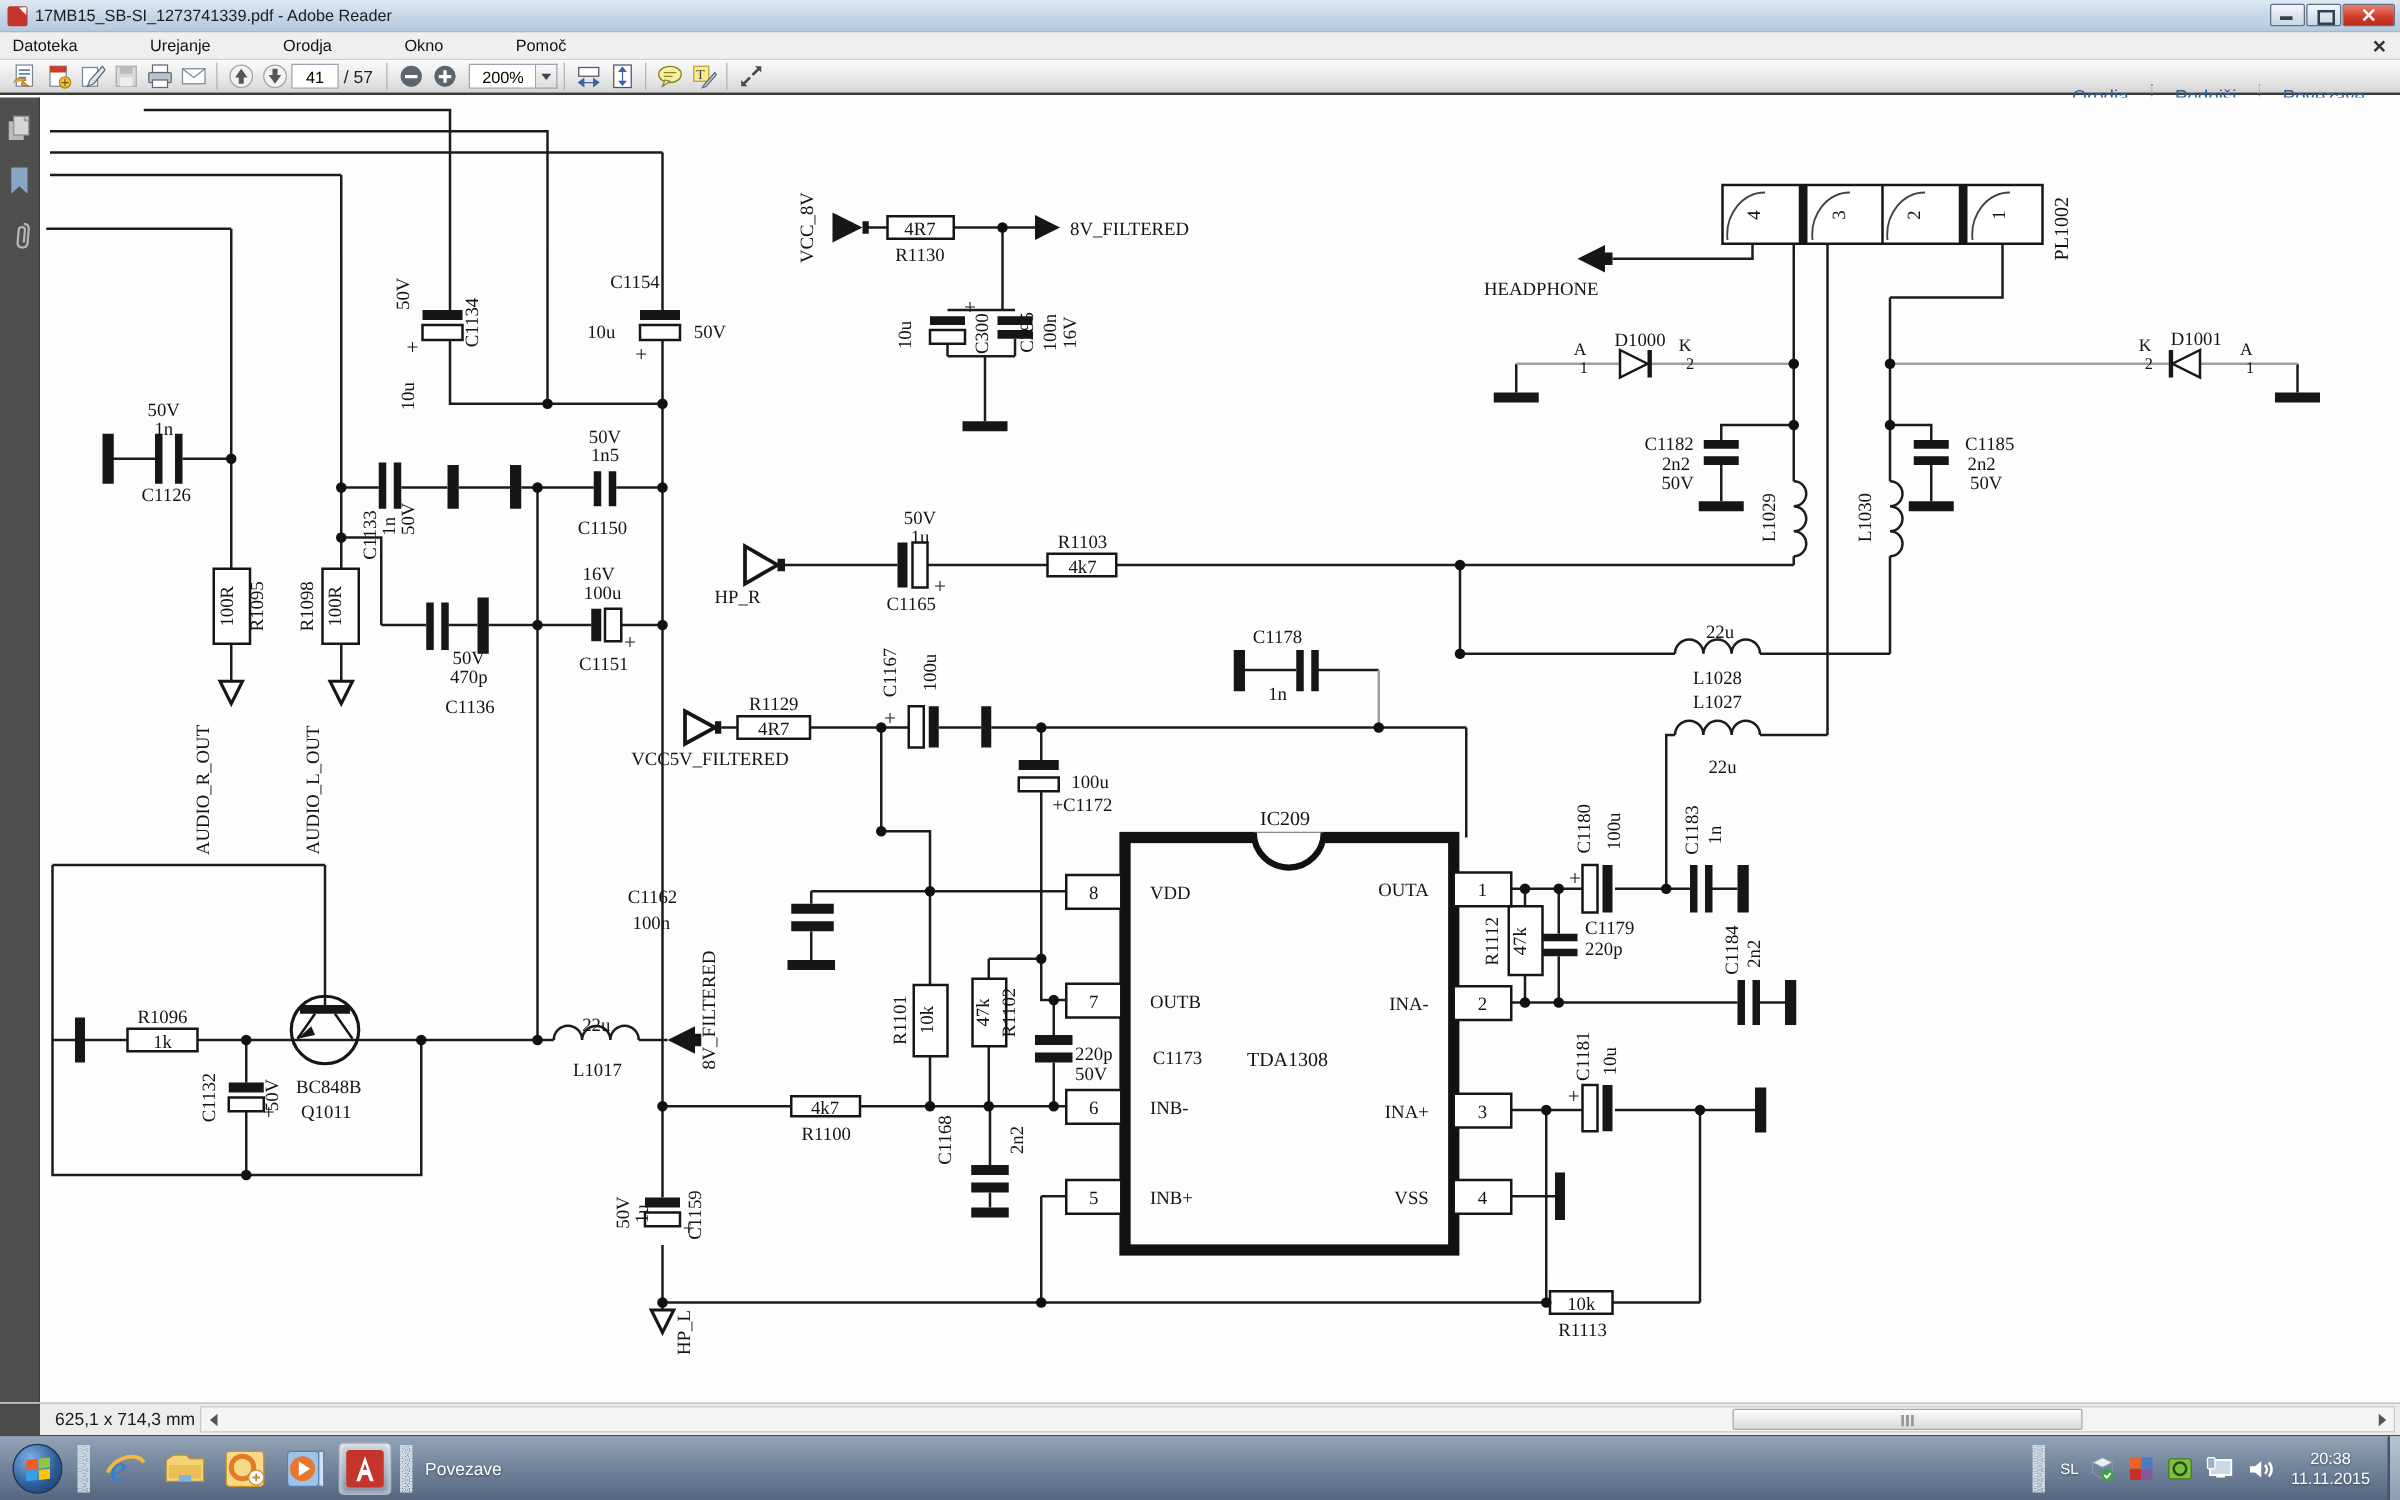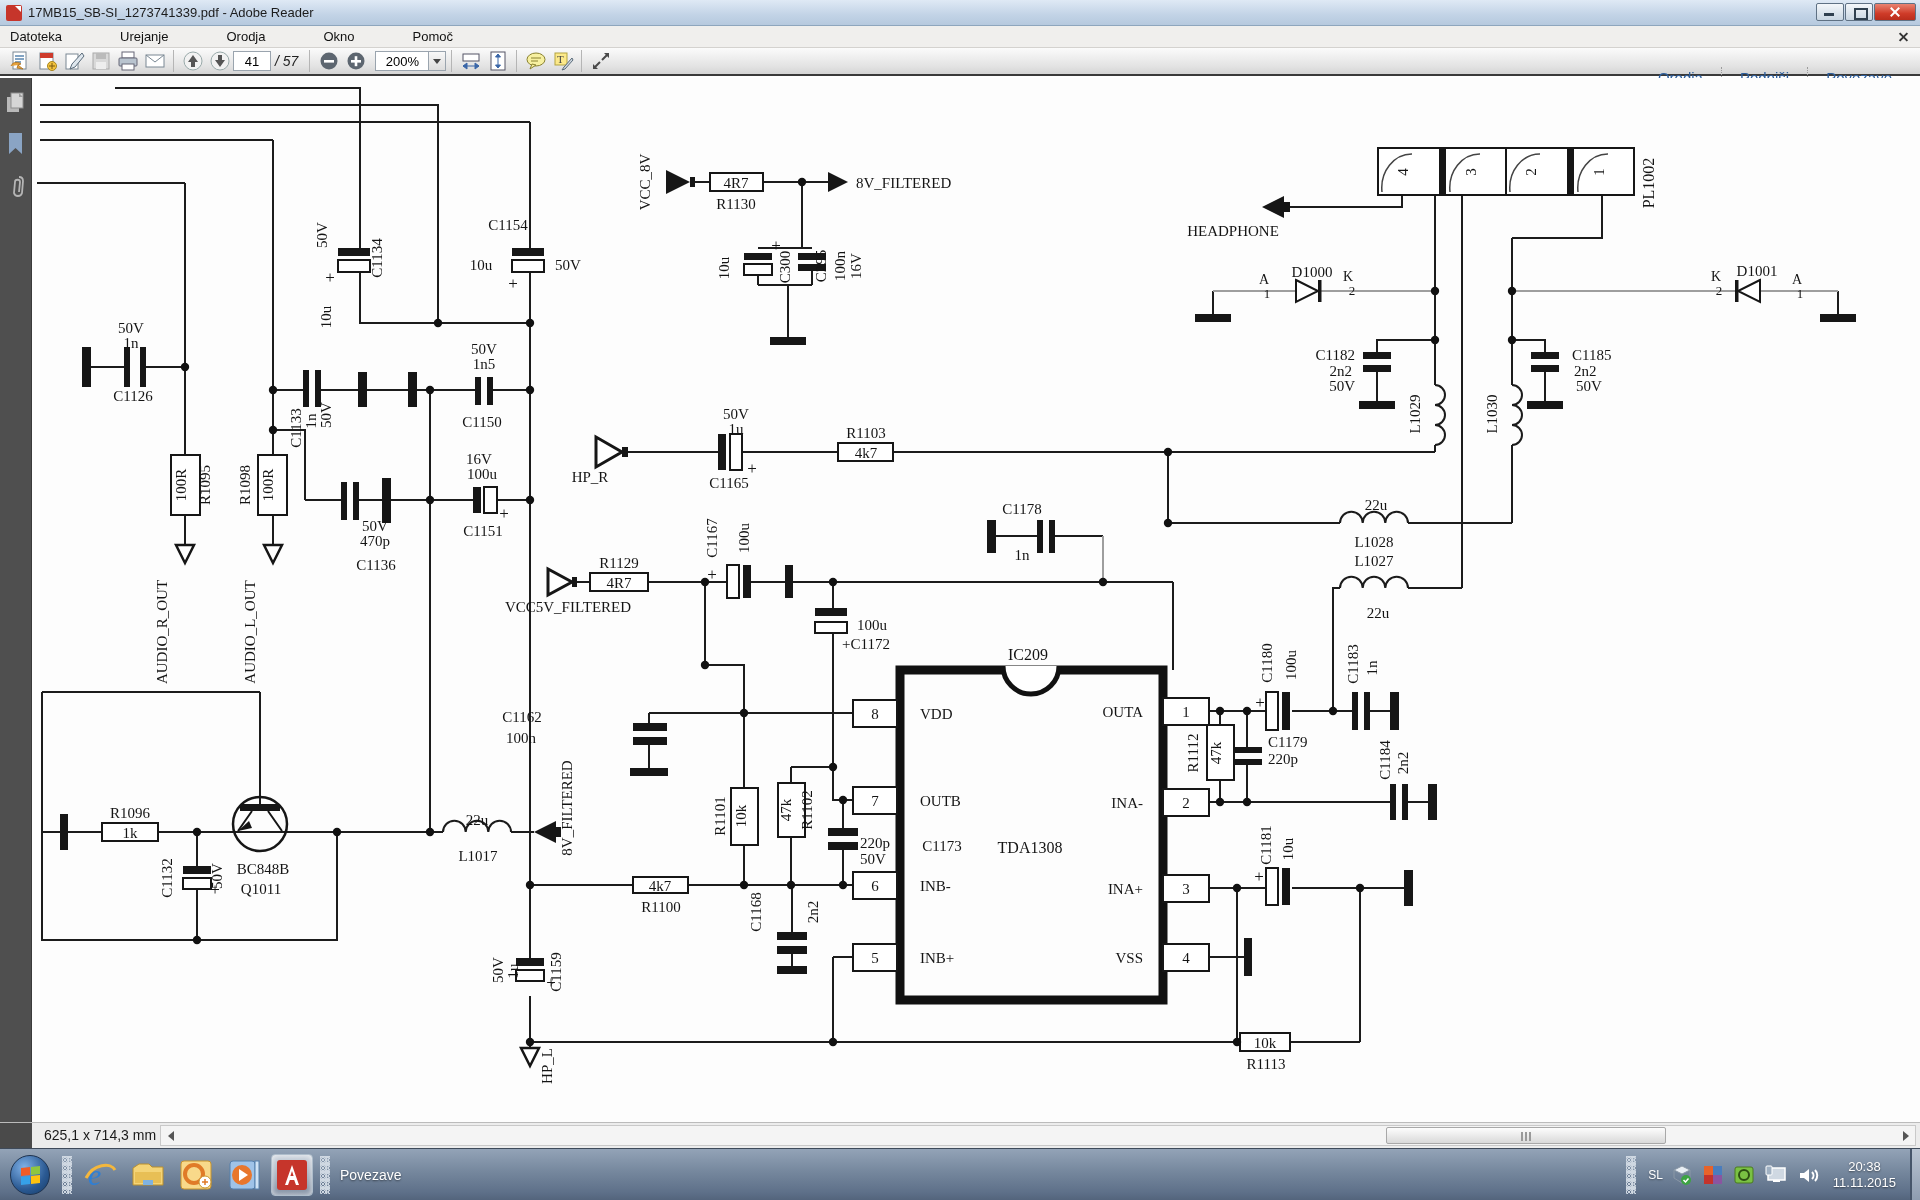--- a/index.html
+++ b/index.html
@@ -35,21 +35,21 @@
   .doc-close::before { transform:rotate(45deg);} .doc-close::after{ transform:rotate(-45deg);}
 
   
   .toolbar { position:absolute; left:0; top:48px; width:1920px; height:28px;
     background:linear-gradient(#fbfbfb,#e3e3e3 70%,#d5d5d5); border-bottom:2px solid #3a3a3a;
     display:flex; align-items:center; padding-left:6px; }
   .tsep { width:1px; height:22px; background:#b5b5b5; margin:0 5px; }
   .tbtn { width:27px; height:24px; display:flex; align-items:center; justify-content:center; border-radius:3px; }
   .pagebox { width:38px; height:20px; background:#fff; border:1px solid #9aa4ae; font-size:13px;
     text-align:center; font-family:"Liberation Sans",sans-serif; }
-  .pagetotal { font-size:14px; color:#222; margin:0 6px 0 4px;font-style:italic; }
+  .pagetotal { font-size:14px; color:#222; margin:0 6px 0 4px; }
   .zoombox { width:54px; height:20px; background:#fff; border:1px solid #9aa4ae; font-size:13px;
     display:flex; align-items:center; justify-content:center; }
   .zoomdrop { width:17px; height:20px; border:1px solid #9aa4ae; border-left:none;
     background:linear-gradient(#f8f8f8,#dcdcdc); display:flex; align-items:center; justify-content:center; }
   .zoomdrop::after { content:""; border:4px solid transparent; border-top:5px solid #444; margin-top:4px; }
   .tb-right { position:absolute; right:10px; top:16px; height:26px; display:flex; align-items:center; }
   .tb-right .rbtn { color:#2d5f9e; font-size:15px; padding:0 18px; }
   .tb-right .rsep { width:1px; height:20px; border-left:1px dotted #9b9b9b; }
 
   

